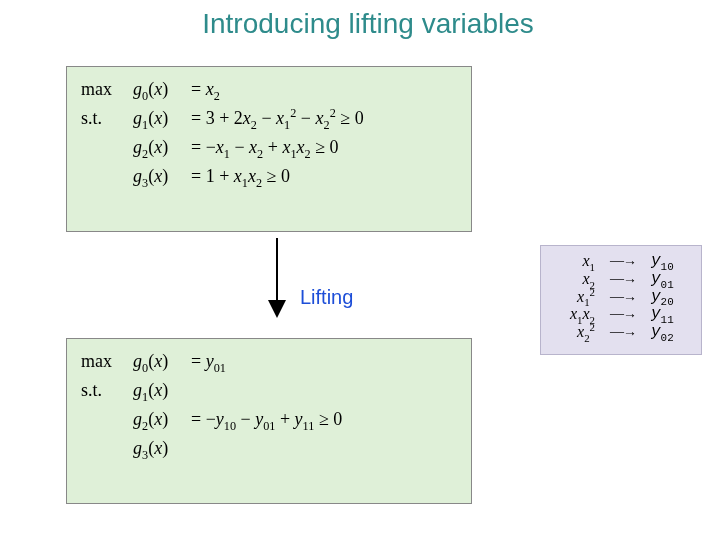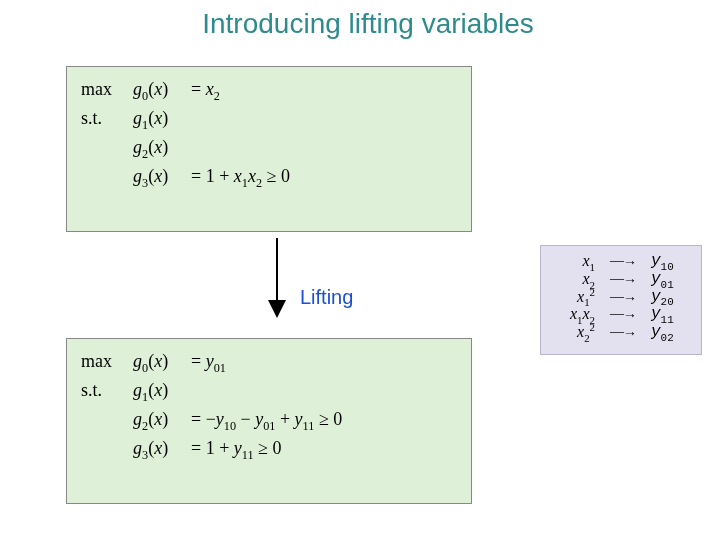--- a/index.html
+++ b/index.html
@@ -133,24 +133,26 @@
 
 <div class="box box-top">
     <div class="eq-row">
       <div class="col-lead">max</div>
       <div class="col-fn"><span class="ital">g</span><sub>0</sub>(<span class="ital">x</span>)</div>
       <div class="col-rest">= <span class="ital">x</span><sub>2</sub></div>
     </div>
     <div class="eq-row">
       <div class="col-lead">s.t.</div>
       <div class="col-fn"><span class="ital">g</span><sub>1</sub>(<span class="ital">x</span>)</div>
+      <div class="col-rest">= 3 + 2<span class="ital">x</span><sub>2</sub> − <span class="ital">x</span><sub>1</sub><sup>2</sup> − <span class="ital">x</span><sub>2</sub><sup>2</sup> ≥ 0</div>
     </div>
     <div class="eq-row">
       <div class="col-lead"></div>
       <div class="col-fn"><span class="ital">g</span><sub>2</sub>(<span class="ital">x</span>)</div>
+      <div class="col-rest">= −<span class="ital">x</span><sub>1</sub> − <span class="ital">x</span><sub>2</sub> + <span class="ital">x</span><sub>1</sub><span class="ital">x</span><sub>2</sub> ≥ 0</div>
     </div>
     <div class="eq-row">
       <div class="col-lead"></div>
       <div class="col-fn"><span class="ital">g</span><sub>3</sub>(<span class="ital">x</span>)</div>
       <div class="col-rest">= 1 + <span class="ital">x</span><sub>1</sub><span class="ital">x</span><sub>2</sub> ≥ 0</div>
     </div>
   </div>
 
 <div class="arrow">
   <div class="arrow-shaft"></div>
@@ -198,15 +200,14 @@
       <div class="col-fn"><span class="ital">g</span><sub>1</sub>(<span class="ital">x</span>)</div>
     </div>
     <div class="eq-row">
       <div class="col-lead"></div>
       <div class="col-fn"><span class="ital">g</span><sub>2</sub>(<span class="ital">x</span>)</div>
       <div class="col-rest">= −<span class="ital">y</span><sub>10</sub> − <span class="ital">y</span><sub>01</sub> + <span class="ital">y</span><sub>11</sub> ≥ 0</div>
     </div>
     <div class="eq-row">
       <div class="col-lead"></div>
       <div class="col-fn"><span class="ital">g</span><sub>3</sub>(<span class="ital">x</span>)</div>
-      <div class="col-rest">= 1 + <span class="ital">y</span><sub>11</sub> ≥ 0</div>
     </div>
   </div>
 
 </body></html>

